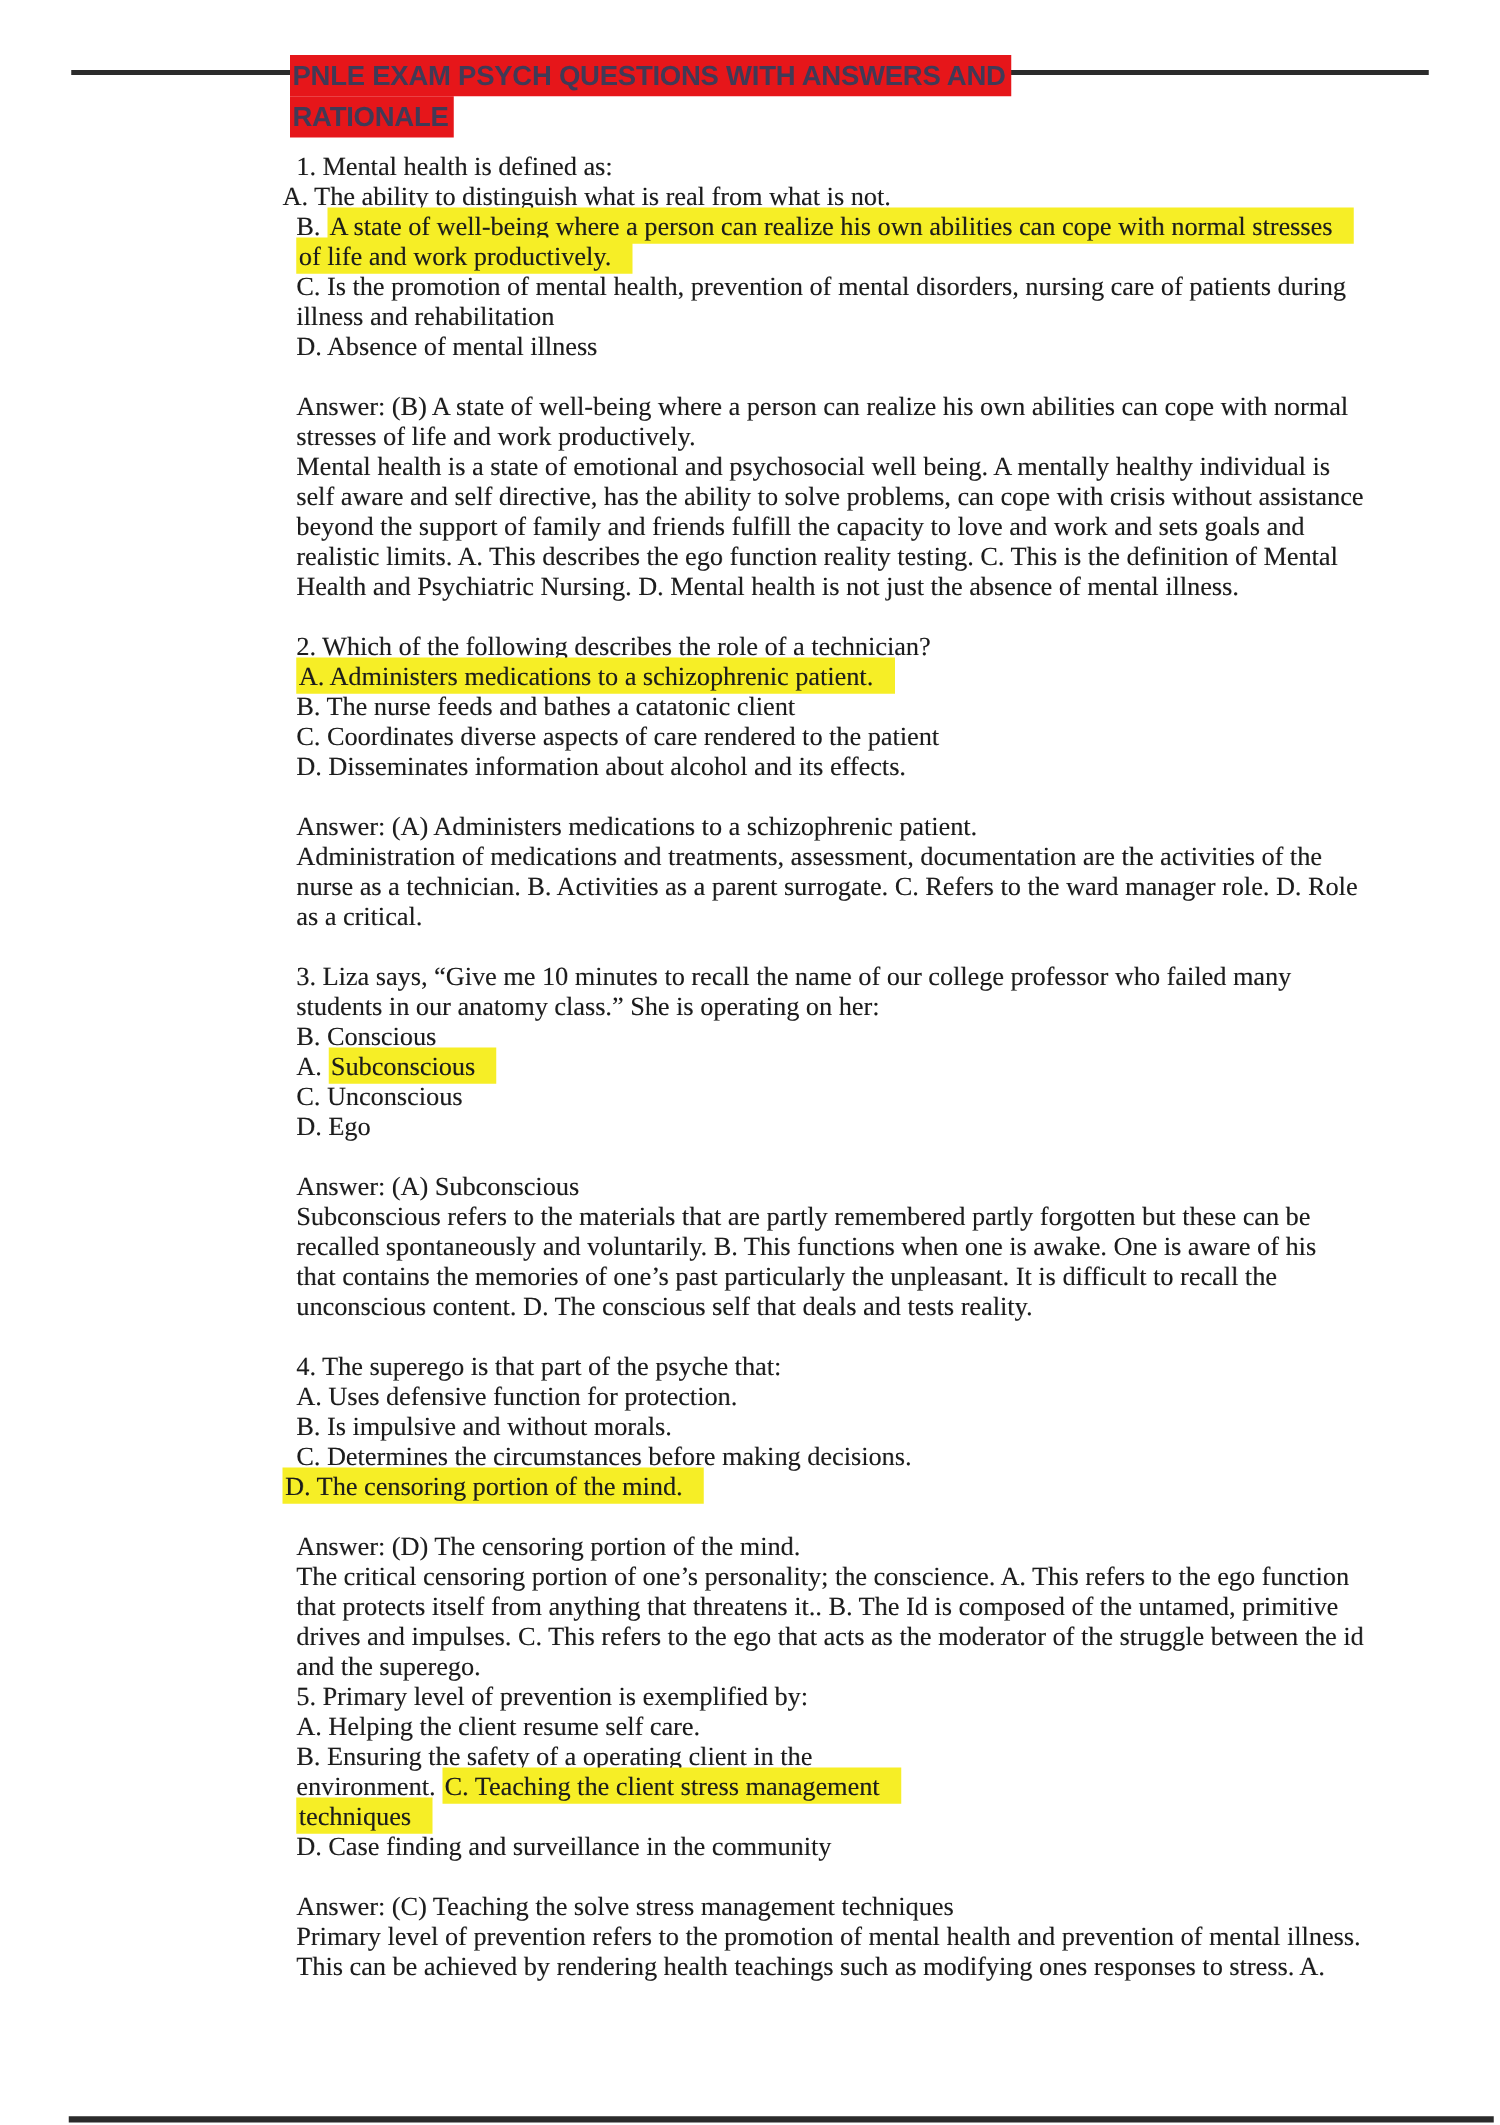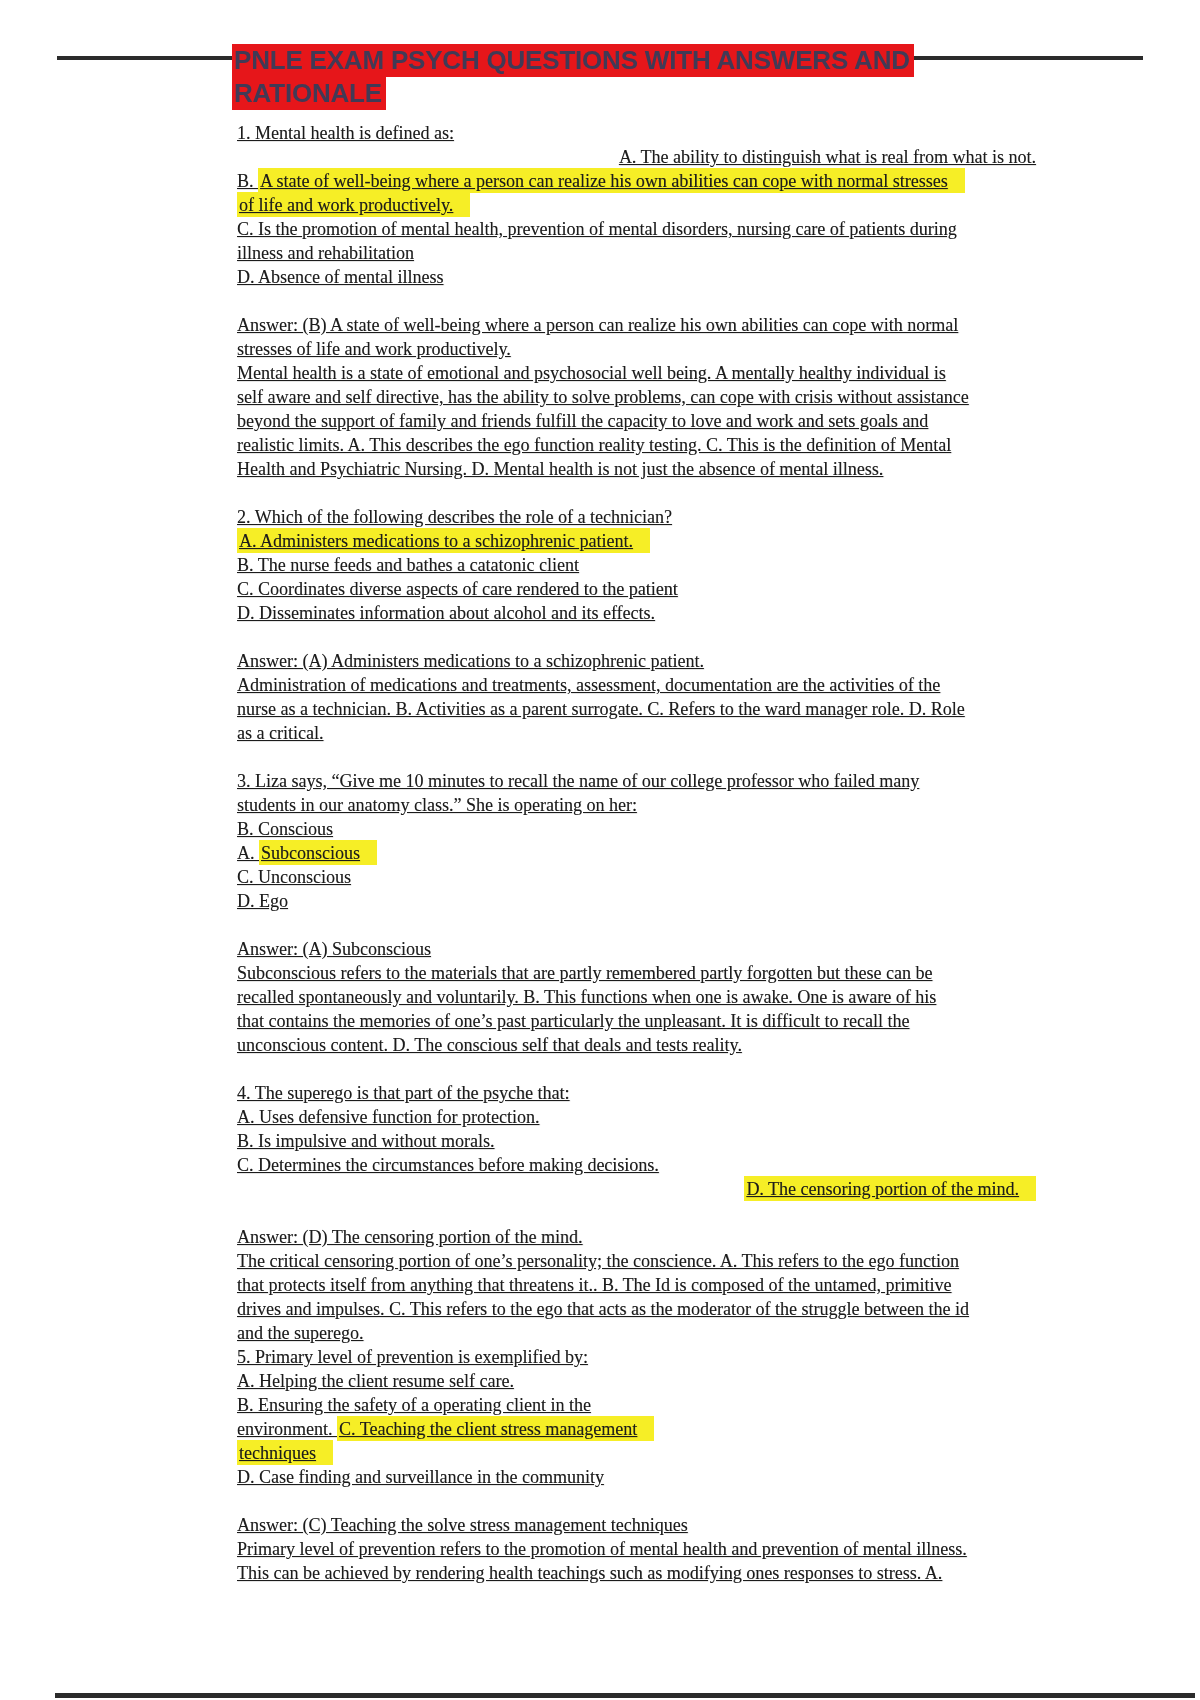--- a/index.html
+++ b/index.html
@@ -20,42 +20,41 @@
 
   .title-block {
     position: absolute; left: 232px; top: 44px; z-index: 2;
   }
   .title-line {
     display: table;
     background: var(--title-bg, #e6161a);
     color: var(--title-text, #413a56);
     font-family: "Liberation Sans", sans-serif;
     font-weight: bold;
-    font-size: 26px;
+    font-size: 22px;
     line-height: 33px;
     letter-spacing: -0.2px;
     padding: 0 4px 0 2px;
     white-space: nowrap;
   }
 
   .doc {
     position: absolute; left: 0; top: 121px; width: 1036px;
-    font-size: 18px;
+    font-size: 21px;
     color: var(--text-color, #1c1c1c);
     text-shadow: 0.3px 0.3px 0.5px rgba(0,0,0,0.35);
     z-index: 1;
-    text-decoration: underline;
   }
   .line {
     height: 24px;
     line-height: 24px;
     padding-left: 237px;
     white-space: nowrap;
   }
-  .line.outdent { padding-left: 226px; text-align: right; }
+  .line.outdent { padding-left: 226px; }
   .line.blank   { height: 24px; }
   .hl {
     background: var(--hl, #f6ee26);
     padding: 3px 17px 2px 2px;
   }
 </style>
 </head>
 <body style="--page-bg: #ffffff; --text-color: #1c1c1c; --hl: #f6ee26; --title-bg: #e6161a; --title-text: #413a56; --rule-color: #2b2b2b;">
 
 <div class="rule top-rule"></div>

